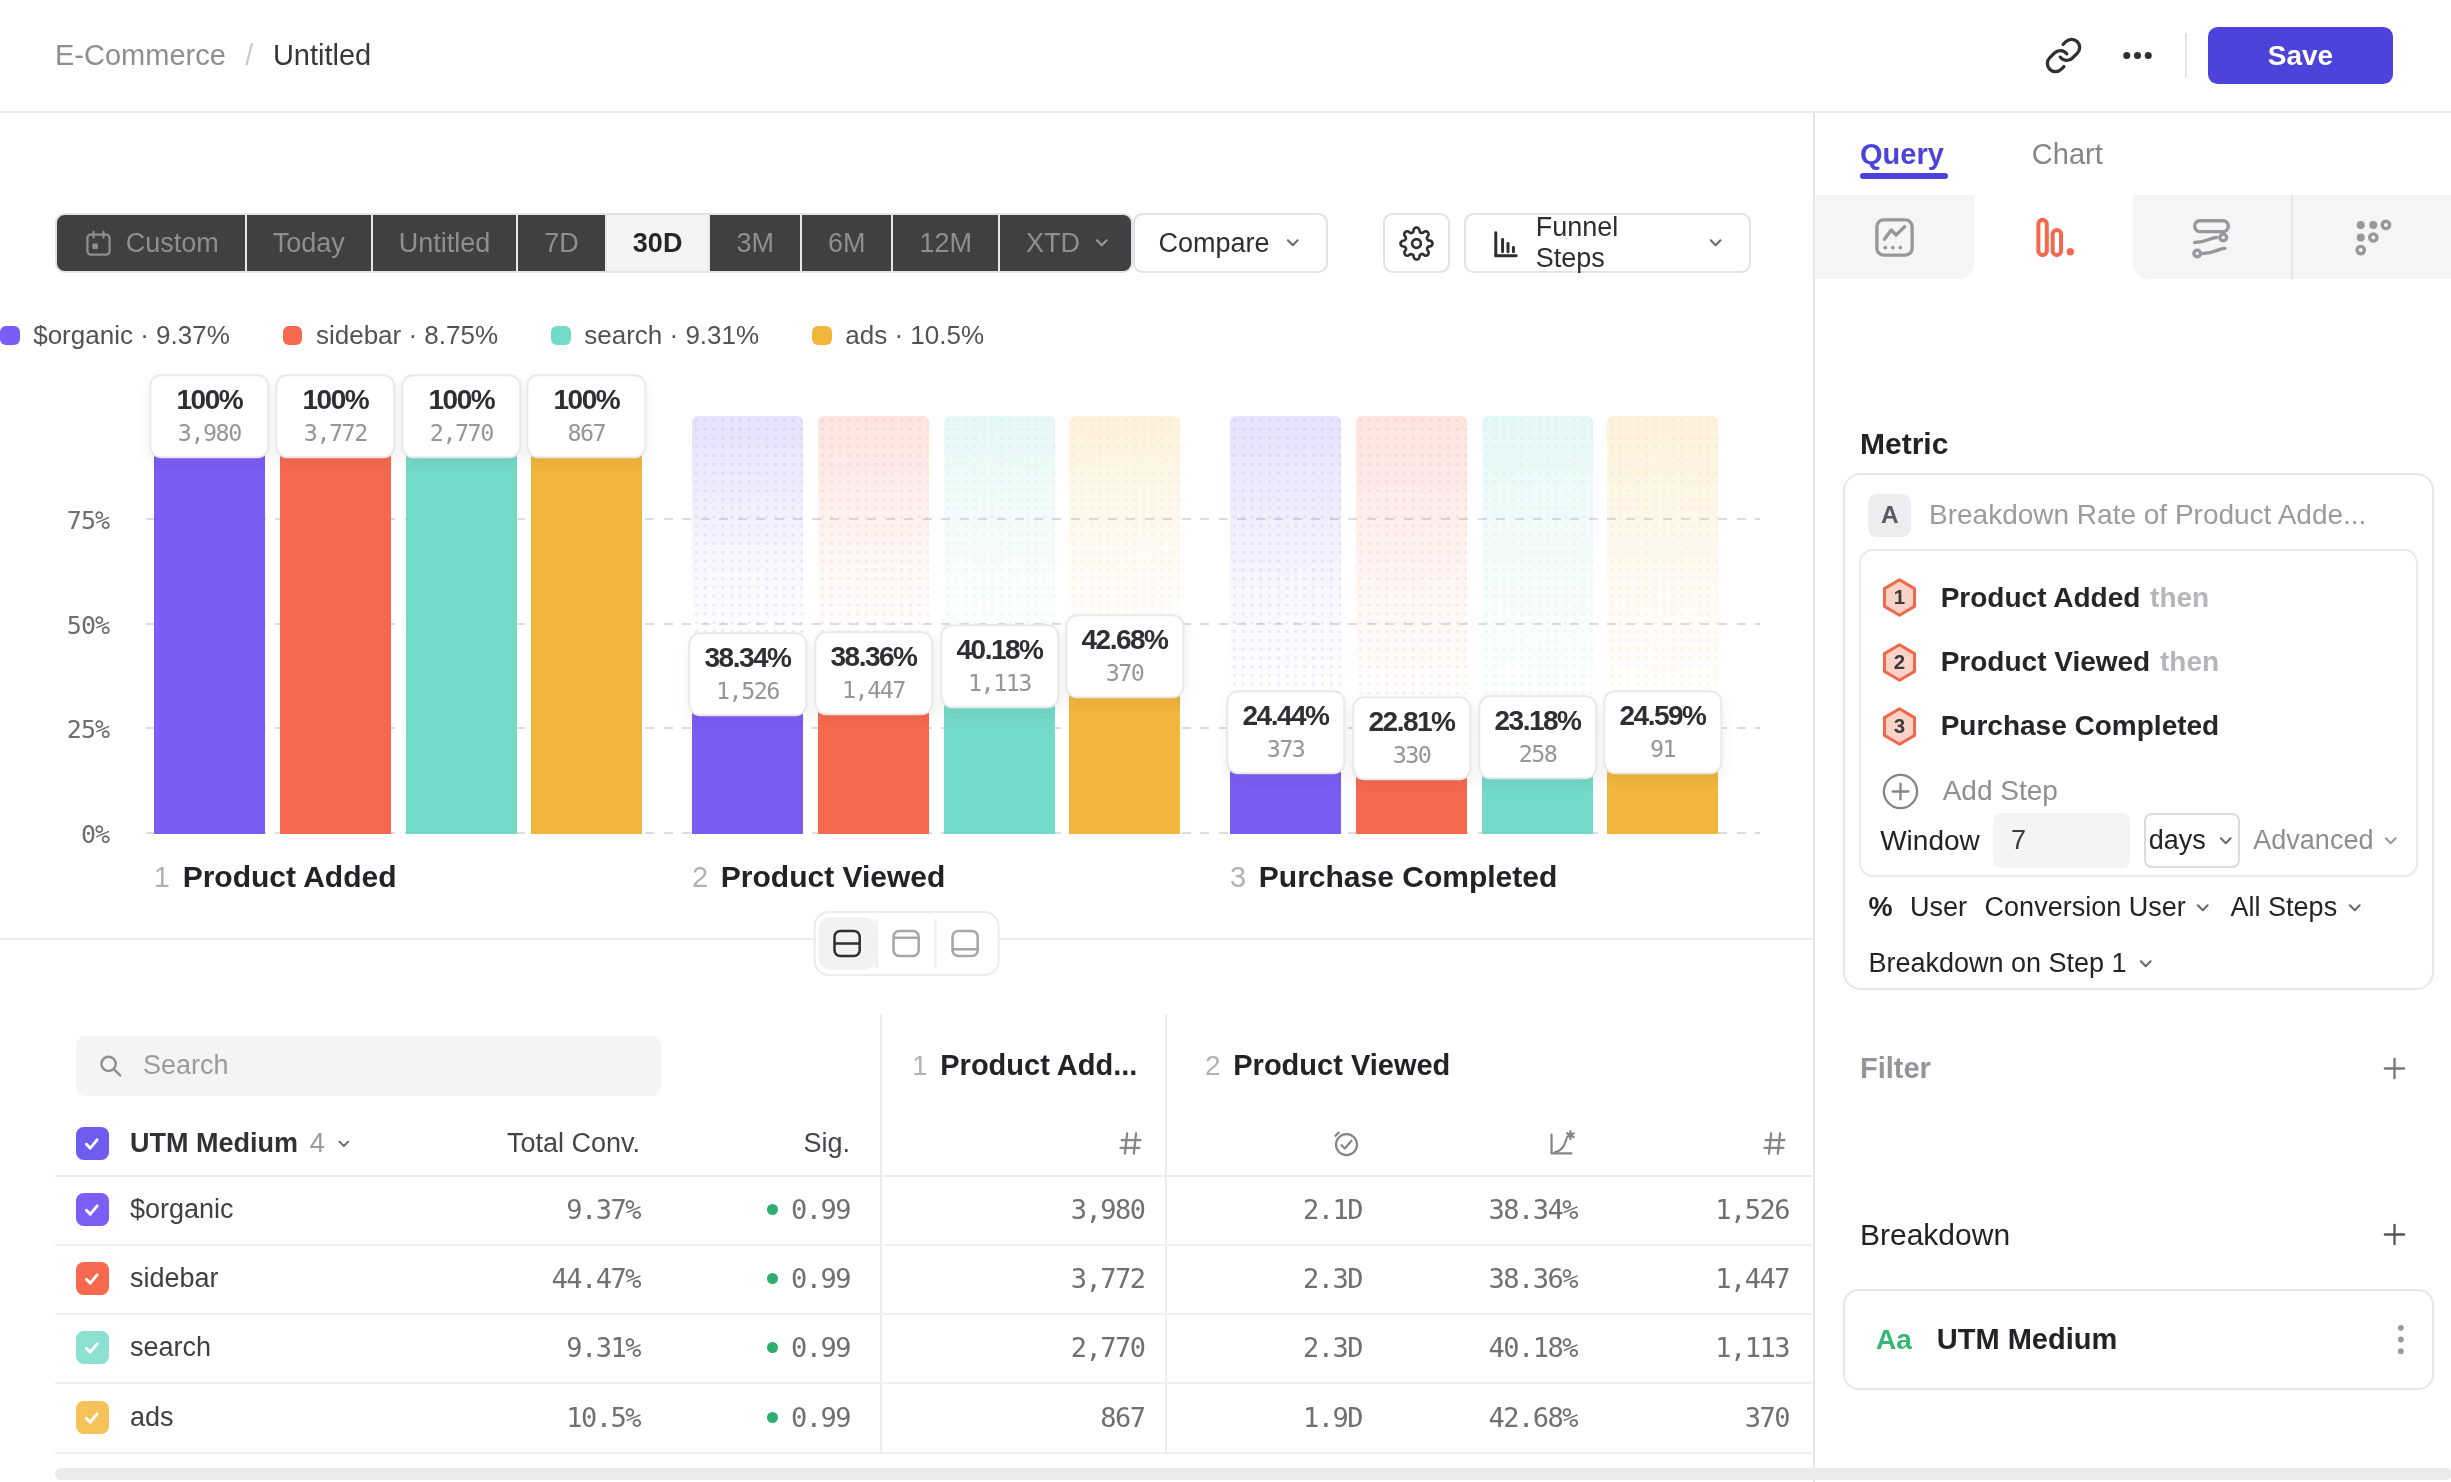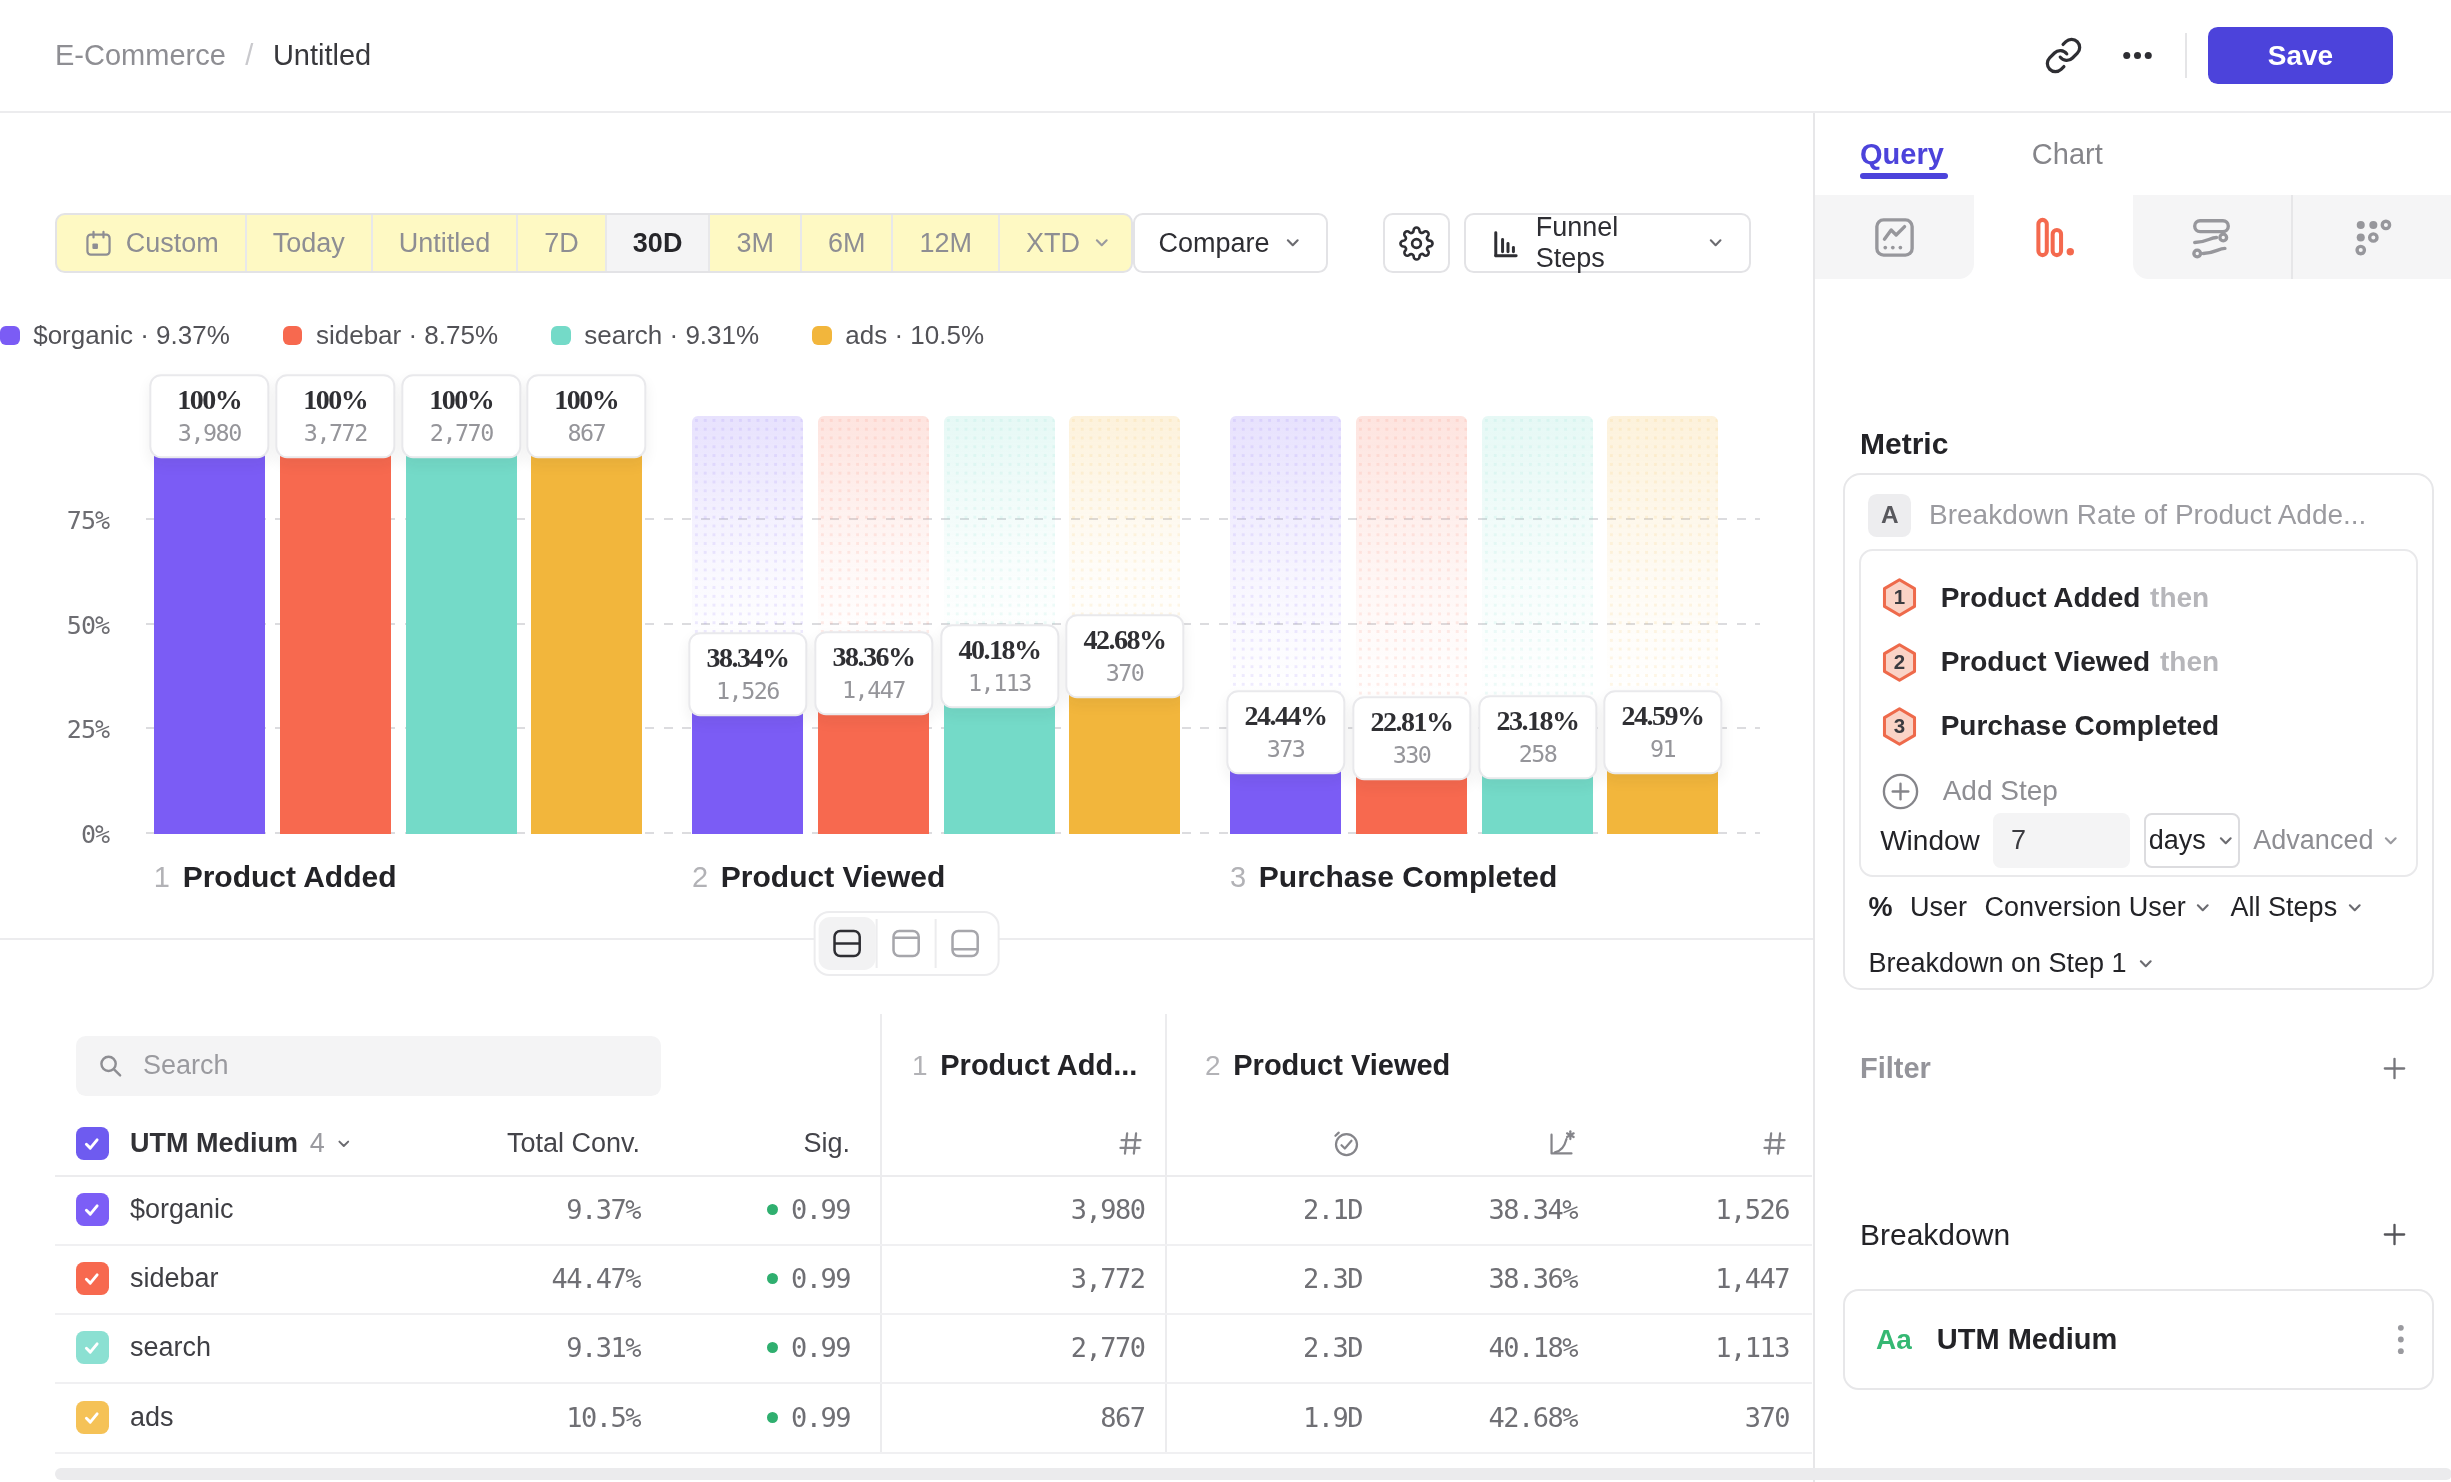--- a/index.html
+++ b/index.html
@@ -19,21 +19,21 @@
   .crumb-name{color:#38383c}
   .topbar-right{position:absolute;right:59px;top:0;height:111px;display:flex;align-items:center;gap:21px}
   .icon-btn{width:53px;height:53px;display:flex;align-items:center;justify-content:center;border-radius:9.8px}
   .vdiv{width:2px;height:45px;background:#e5e5e7}
   .save-btn{width:185px;height:57px;border-radius:9.8px;background:#4C43DB;color:#fff;font-size:28px;font-weight:700;display:flex;align-items:center;justify-content:center}
 
   
   .main{position:absolute;left:0;top:113px;width:1813px;bottom:0;border-right:2px solid #e7e7e9;background:#fff}
 
   .toolbar{position:absolute;left:55px;right:62px;top:100px;height:60px;display:flex;justify-content:space-between;align-items:center}
-  .seg-control{display:flex;height:60px;border:2px solid #e3e3e6;border-radius:9.8px;background:#fef9c3;box-sizing:border-box;overflow:hidden}
+  .seg-control{display:flex;height:60px;border:2px solid #e3e3e6;border-radius:9.8px;background:#404040;box-sizing:border-box;overflow:hidden}
   .seg{display:flex;align-items:center;gap:11.7px;padding:0 26px;font-size:27px;color:#8e8e93;border-right:2px solid #e8e8ea}
   .seg:last-child{border-right:none}
   .seg.active{background:#f4f4f5;color:#26262a;font-weight:700}
   .toolbar-cluster{display:flex;align-items:center}
   .tool-btn{display:flex;align-items:center;gap:13.7px;height:60px;padding:0 23.4px;border:2px solid #e3e3e6;border-radius:9.8px;background:#fff;font-size:27px;color:#2e2e33;box-sizing:border-box}
   .tool-btn.square{width:68px;justify-content:center;padding:0}
 
   
   .legend{position:absolute;left:0;top:207px;width:100%;display:flex;justify-content:flex-start;gap:53px}
   .legend-item{display:flex;align-items:center;gap:13.7px;font-size:26px;color:#525257}
@@ -42,21 +42,21 @@
   
   .yaxis{position:absolute;left:27px;top:303px;width:82px;height:418px}
   .ytick{position:absolute;right:0;transform:translateY(50%);font-size:25px;color:#6d6d72}
   .plot{position:absolute;left:146px;top:303px;width:1614px;height:418px}
   .gridline{position:absolute;left:0;right:0;height:2px;background-image:repeating-linear-gradient(90deg,#dcdcdf 0 8.8px,transparent 8.8px 18.5px)}
   .bar-group{position:absolute;top:0;height:418px;width:489px}
   .bar-slot{position:absolute;top:0;bottom:0;width:111px}
   .bar{position:absolute;left:0;right:0;bottom:0;border-radius:5.9px 5.9px 0 0}
   .ghost{position:absolute;left:0;right:0;top:0;border-radius:5.9px 5.9px 0 0}
   .val-box{position:absolute;left:50%;transform:translate(-50%,50%);background:#fff;border:2px solid #e9e9ec;border-radius:11.7px;box-shadow:0 5.9px 13.7px rgba(30,30,40,.06);padding:8.8px 12.7px;min-width:90px;text-align:center;z-index:6}
-  .val-pct{font-family:Liberation Serif, serif;letter-spacing:-1.5px;font-size:28px;font-weight:700;color:#2f2f33;white-space:nowrap}
+  .val-pct{font-family:Liberation Sans, sans-serif;letter-spacing:-1.5px;font-size:28px;font-weight:700;color:#2f2f33;white-space:nowrap}
   .val-cnt{font-family:"DejaVu Sans Mono",monospace;letter-spacing:-1.5px;font-size:23.4px;color:#95959a;margin-top:2.9px;white-space:nowrap}
   .xlabels{position:absolute;left:146px;top:747px;width:1614px;height:45px}
   .x-label{position:absolute;display:flex;align-items:baseline;gap:12.7px}
   .x-num{font-size:29px;color:#b2b2b6}
   .x-name{font-size:30px;font-weight:700;color:#232327}
 
   
   .splitter{position:absolute;left:0;right:0;top:825px;height:2px;background:#ececee}
   .view-toggles{position:absolute;left:50%;top:798px;transform:translateX(-50%);display:flex;background:#fff;border:2px solid #ececee;border-radius:15.6px;padding:3.9px;z-index:4}
   .vt-btn{width:57px;height:53px;display:flex;align-items:center;justify-content:center;border-radius:11.7px;color:#a6a6ab}

